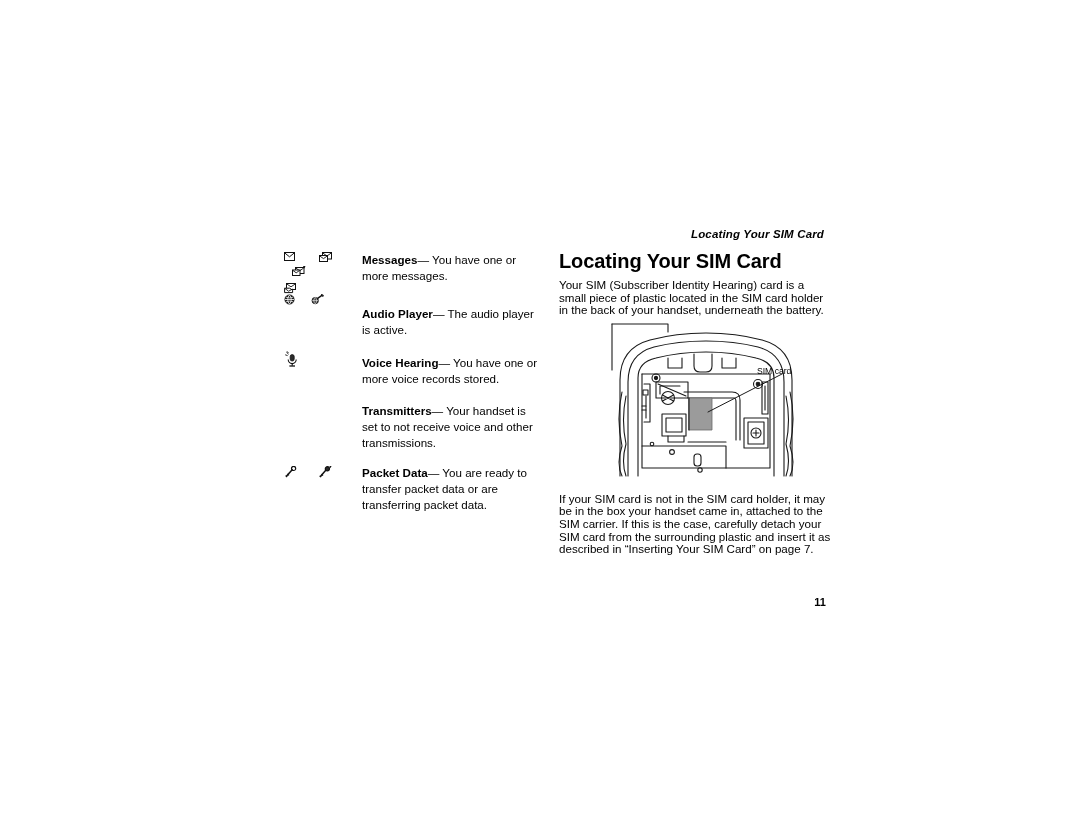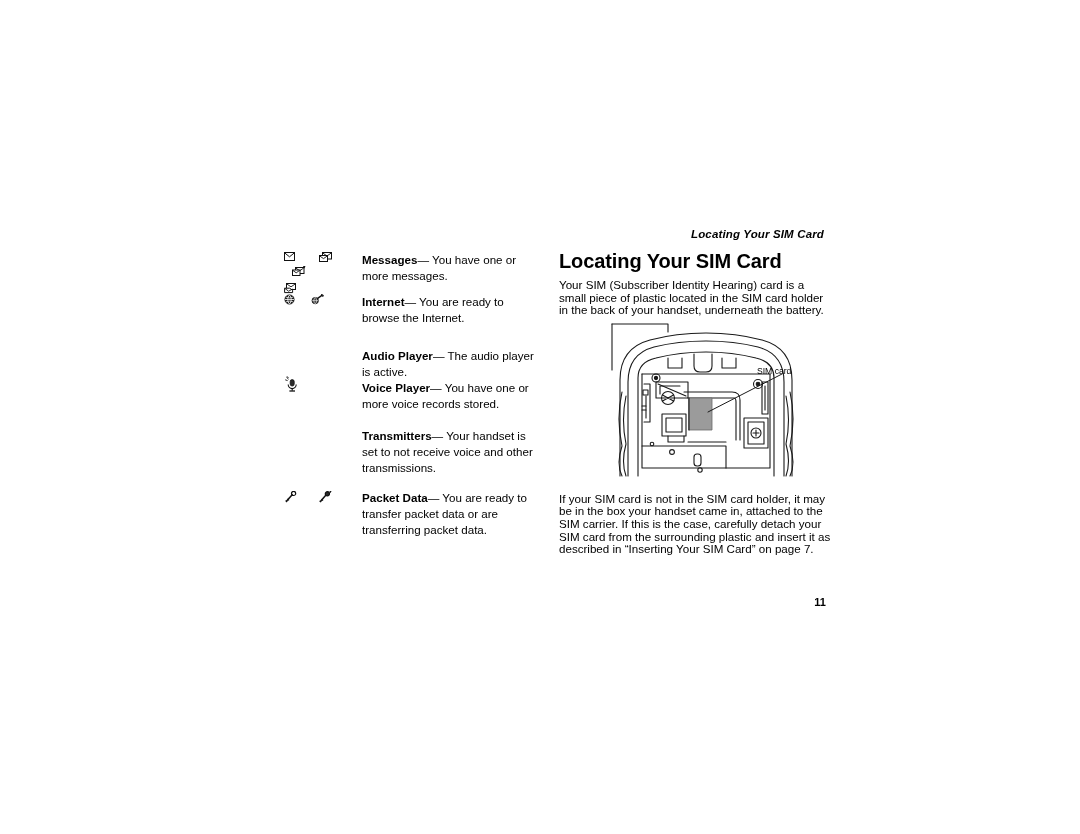--- a/index.html
+++ b/index.html
@@ -201,46 +201,43 @@
         </span>
         <span class="icon" style="margin-left:3px;">
           <svg width="13" height="11" viewBox="0 0 13 11">
             <circle cx="4.2" cy="6.6" r="3.2" fill="#3a3a3a" stroke="#111" stroke-width="0.8"></circle>
             <path d="M1.2 6.6 h6 M4.2 3.4 a4.4 4.4 0 0 1 0 6.4 M4.2 3.4 a4.4 4.4 0 0 0 0 6.4" fill="none" stroke="#fff" stroke-width="0.6"></path>
             <path d="M6.3 4.6 L11.6 0.9" stroke="#111" stroke-width="1.4"></path>
             <path d="M10 0.5 L12.4 1.3 L11.6 3" fill="none" stroke="#111" stroke-width="1"></path>
           </svg>
         </span>
       </div>
-      <div class="gloss-text" style="margin-left:78px;">
-        <b>Internet</b><span>—</span><span> You are ready to browse the Internet.</span>
-      </div>
-    </div>
-
-    <div class="gloss-row" style="">
+    </div>
+
+    <div class="gloss-row" style="margin-bottom:17px;">
       <div class="gloss-icons"></div>
       <div class="gloss-text" style="margin-left:78px;">
         <b>Audio Player</b><span>—</span><span> The audio player is active.</span>
       </div>
     </div>
 
     <div class="gloss-row" style="margin-bottom:16px;">
       <div class="gloss-icons" style="top:-4px;">
         <span class="icon">
           <svg width="16" height="17" viewBox="0 0 16 17">
             <rect x="6.2" y="3.6" width="4" height="6.4" rx="2" fill="#2b2b2b" stroke="#111" stroke-width="0.8"></rect>
             <path d="M4.2 8.6 a4 4 0 0 0 8 0" fill="none" stroke="#111" stroke-width="1.1"></path>
             <path d="M8.2 12.6 v2.2" stroke="#111" stroke-width="1.1"></path>
             <path d="M5.4 15 h5.6" stroke="#111" stroke-width="1.3"></path>
             <path d="M2.4 1.2 L4.6 3.2 M1.2 3.8 L3.6 4.6 M3.2 0.4 L4.4 2" fill="none" stroke="#111" stroke-width="0.9"></path>
           </svg>
         </span>
       </div>
       <div class="gloss-text" style="margin-left:78px;">
-        <b>Voice Player</b><span>—</span><span> You have one or more voice records stored.</span>
+        <b>Voice Hearing</b><span>—</span><span> You have one or more voice records stored.</span>
       </div>
     </div>
 
     <div class="gloss-row" style="margin-bottom:14px;">
       <div class="gloss-icons"></div>
       <div class="gloss-text" style="margin-left:78px;">
         <b>Transmitters</b><span>—</span><span> Your handset is set to not receive voice and other transmissions.</span>
       </div>
     </div>
 

